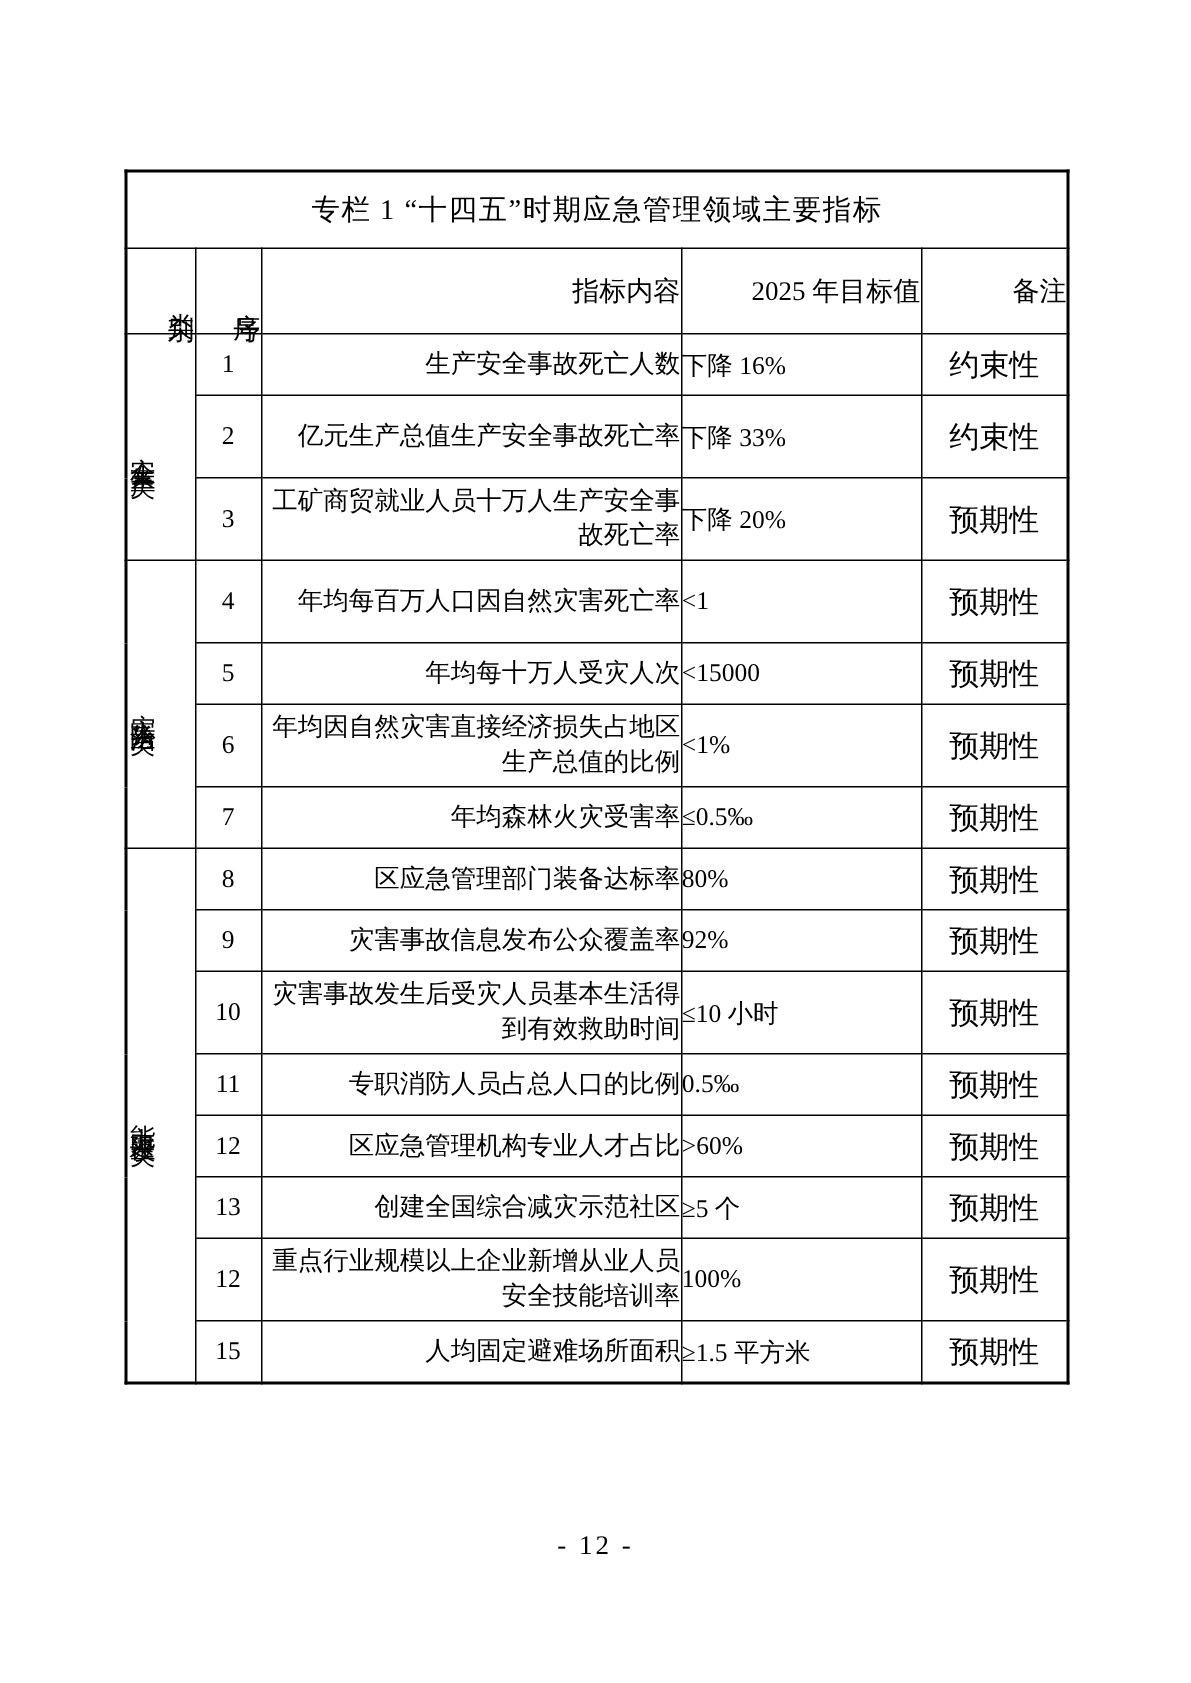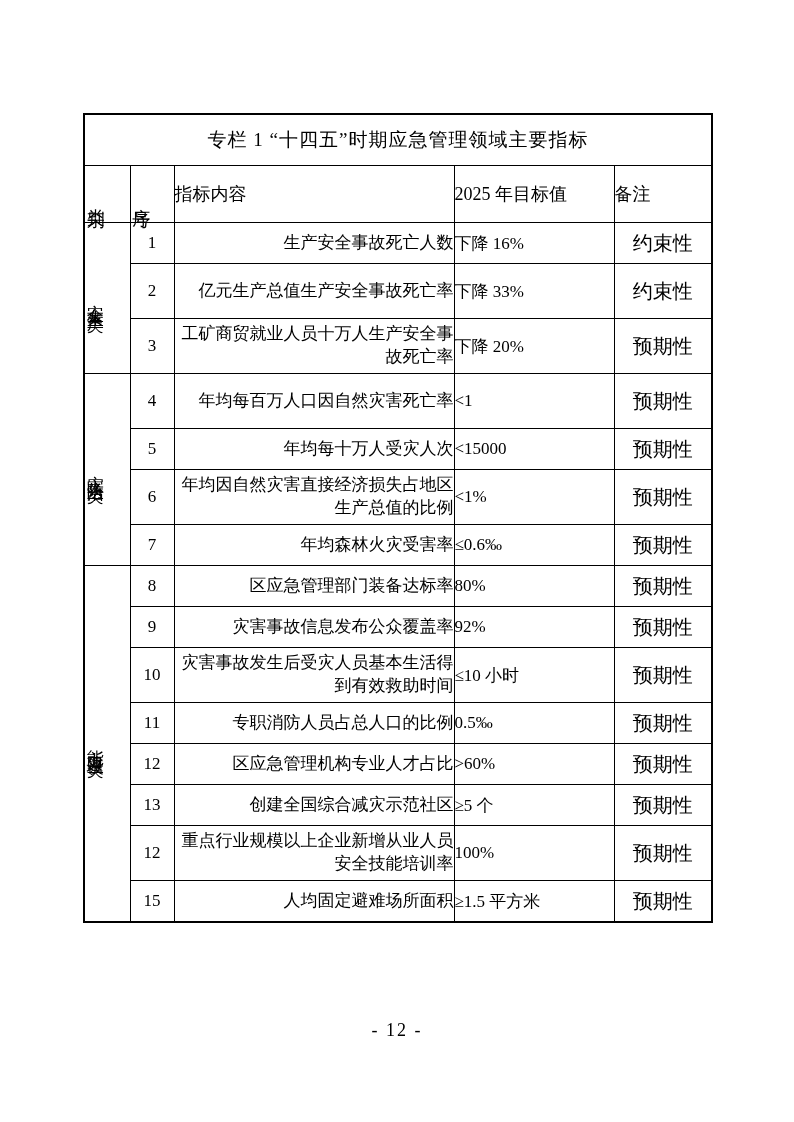--- a/index.html
+++ b/index.html
@@ -43,21 +43,21 @@
   .caption-cell {
     height: 50px;
     text-align: center;
     font-size: 19px;
     letter-spacing: 1px;
     font-weight: bold;
     border-radius: 21px;
   }
   .hdr {
     height: 56px;
-    text-align: left;
+    text-align: right;
     font-size: 18px;
     font-weight: bold;
   }
   .cat-cell {
     text-align: center;
     font-size: 17px;
     font-weight: bold;
     width: 44px;
     line-height: 1.15;
     padding: 4px 10px;
@@ -184,21 +184,21 @@
         </tr>
         <tr>
           <td class="num-cell r2">6</td>
           <td class="content-cell r2">年均因自然灾害直接经济损失占地区生产总值的比例</td>
           <td class="target-cell r2">&lt;1%</td>
           <td class="remark-cell r2">预期性</td>
         </tr>
         <tr>
           <td class="num-cell r1">7</td>
           <td class="content-cell r1">年均森林火灾受害率</td>
-          <td class="target-cell r1">≤0.6‰</td>
+          <td class="target-cell r1">≤0.5‰</td>
           <td class="remark-cell r1">预期性</td>
         </tr>
 
         <tr>
           <td class="cat-cell" rowspan="8">
             <span class="vertical-label">能力建设类</span>
           </td>
           <td class="num-cell r1">8</td>
           <td class="content-cell r1">区应急管理部门装备达标率</td>
           <td class="target-cell r1">80%</td>

